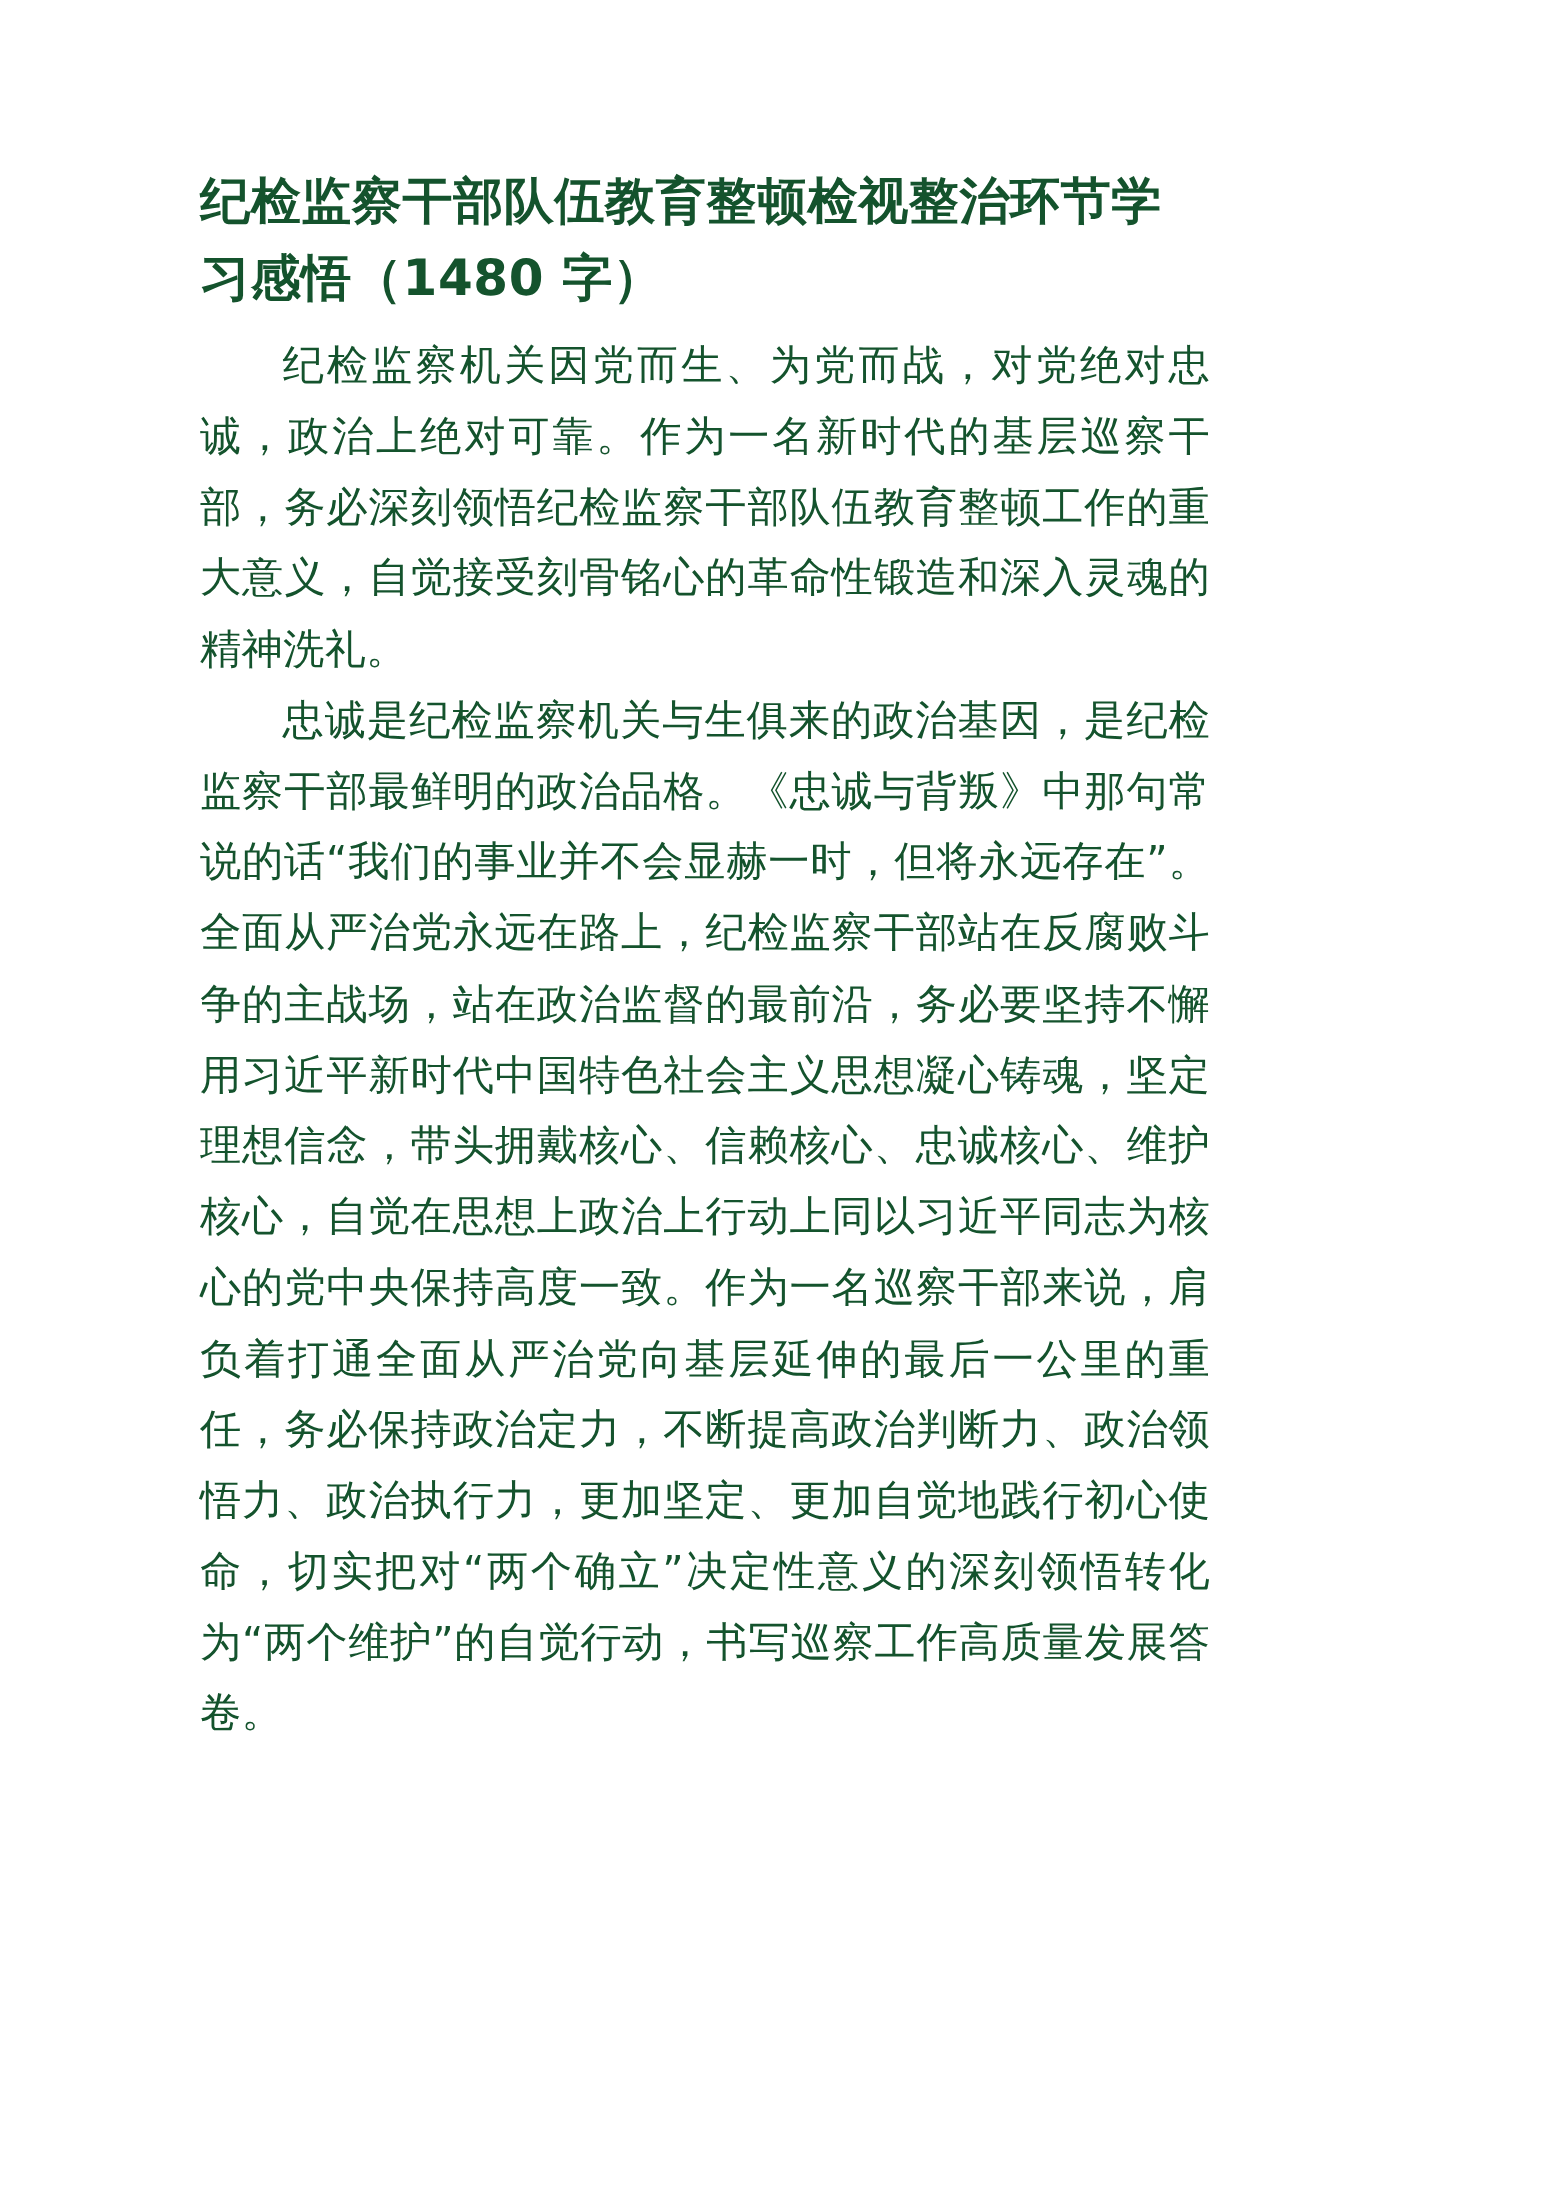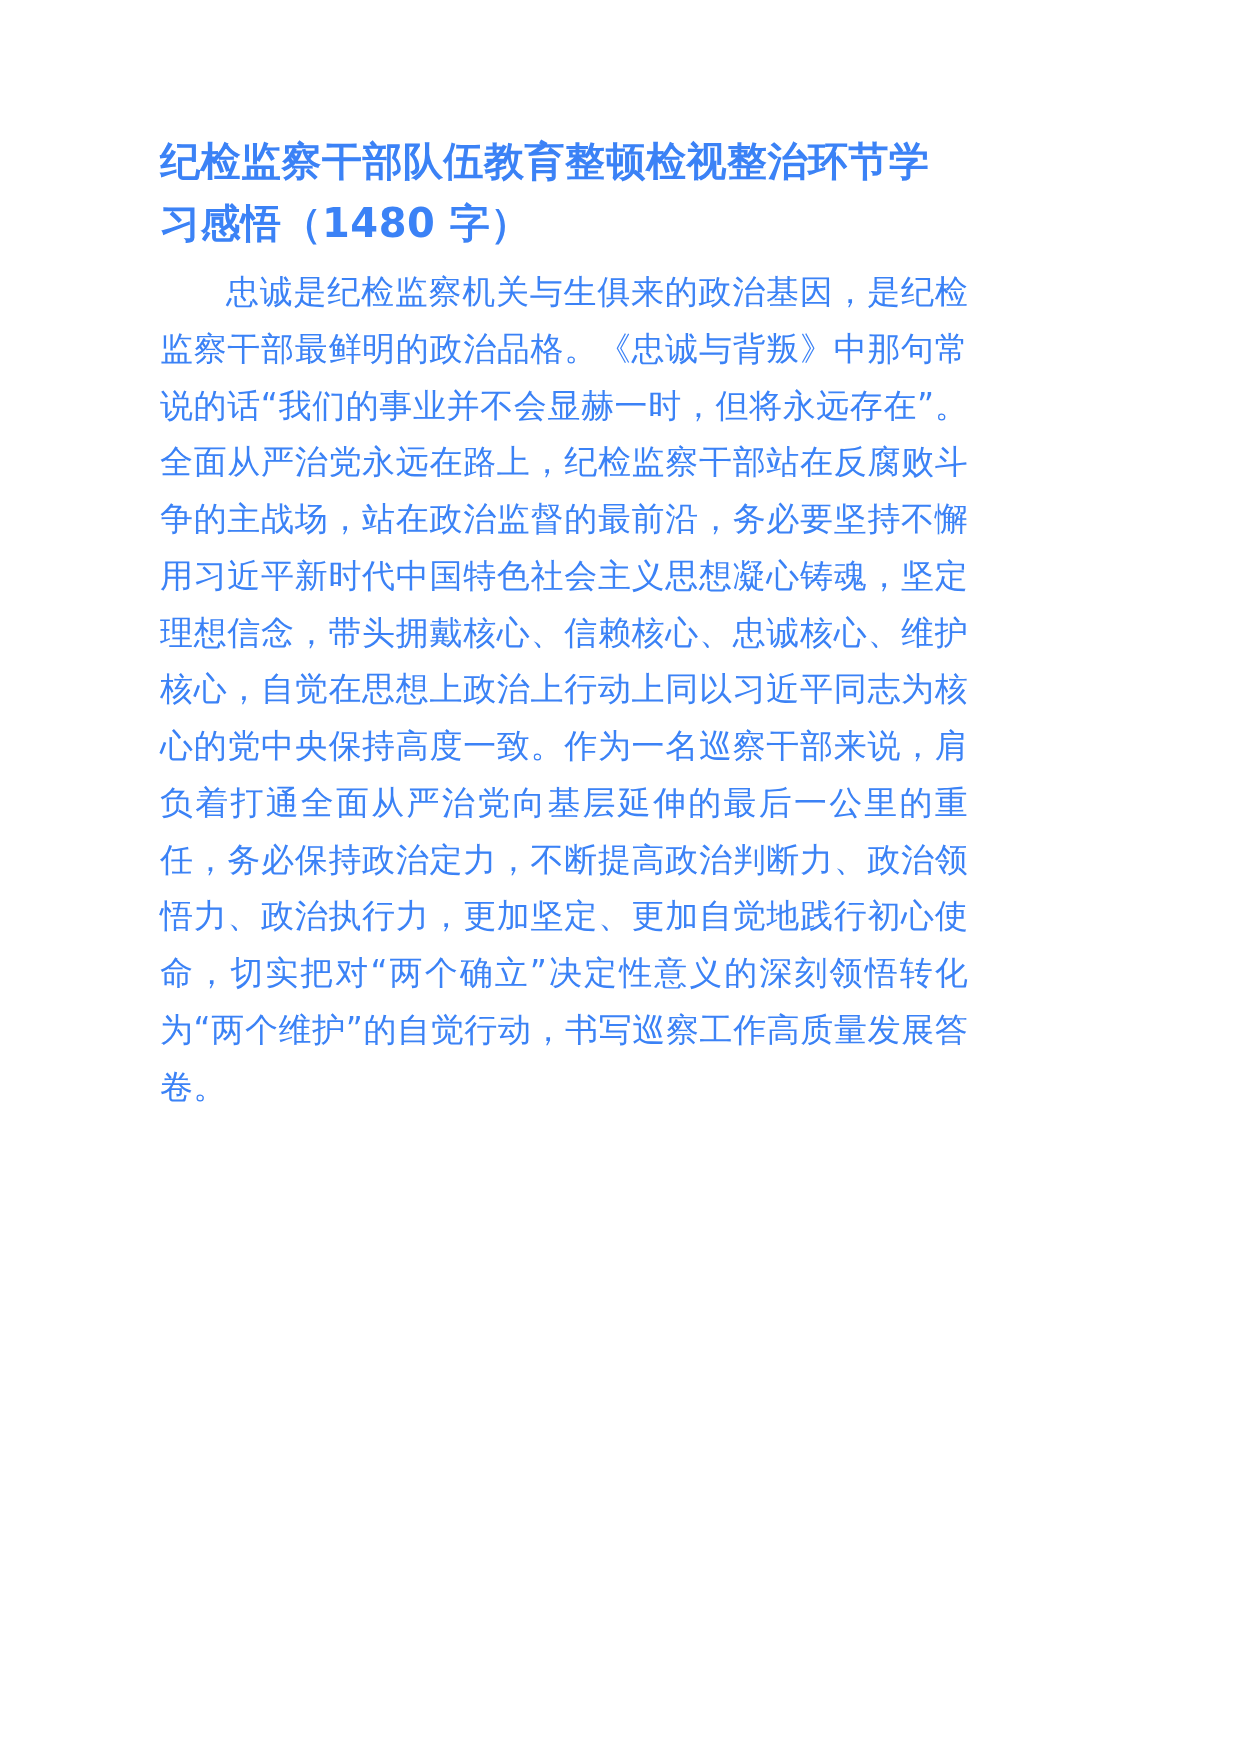--- a/index.html
+++ b/index.html
@@ -8,21 +8,21 @@
     background: #ffffff;
   }
   .page {
     width: 1128px;
     height: 1754px;
     background: #ffffff;
     position: relative;
     box-sizing: border-box;
     padding: 130px 160px 60px 160px;
     font-family: "DejaVu Sans", "Liberation Sans", sans-serif;
-    color: #3b82f6;
+    color: #14532d;
     overflow: hidden;
   }
   .doc-title {
     font-size: 40px;
     font-weight: bold;
     line-height: 1.55;
     letter-spacing: 0.5px;
     margin: 0 0 10px 0;
     text-align: left;
   }
@@ -37,15 +37,16 @@
     margin: 0;
     text-indent: 2em;
   }
 </style>
 </head>
 <body>
 
 <div class="page">
   <h1 class="doc-title">纪检监察干部队伍教育整顿检视整治环节学习感悟（1480 字）</h1>
   <div class="doc-body">
+    <p class="para">纪检监察机关因党而生、为党而战，对党绝对忠诚，政治上绝对可靠。作为一名新时代的基层巡察干部，务必深刻领悟纪检监察干部队伍教育整顿工作的重大意义，自觉接受刻骨铭心的革命性锻造和深入灵魂的精神洗礼。</p>
     <p class="para">忠诚是纪检监察机关与生俱来的政治基因，是纪检监察干部最鲜明的政治品格。《忠诚与背叛》中那句常说的话“我们的事业并不会显赫一时，但将永远存在”。全面从严治党永远在路上，纪检监察干部站在反腐败斗争的主战场，站在政治监督的最前沿，务必要坚持不懈用习近平新时代中国特色社会主义思想凝心铸魂，坚定理想信念，带头拥戴核心、信赖核心、忠诚核心、维护核心，自觉在思想上政治上行动上同以习近平同志为核心的党中央保持高度一致。作为一名巡察干部来说，肩负着打通全面从严治党向基层延伸的最后一公里的重任，务必保持政治定力，不断提高政治判断力、政治领悟力、政治执行力，更加坚定、更加自觉地践行初心使命，切实把对“两个确立”决定性意义的深刻领悟转化为“两个维护”的自觉行动，书写巡察工作高质量发展答卷。</p>
   </div>
 </div>
 
 </body></html>

